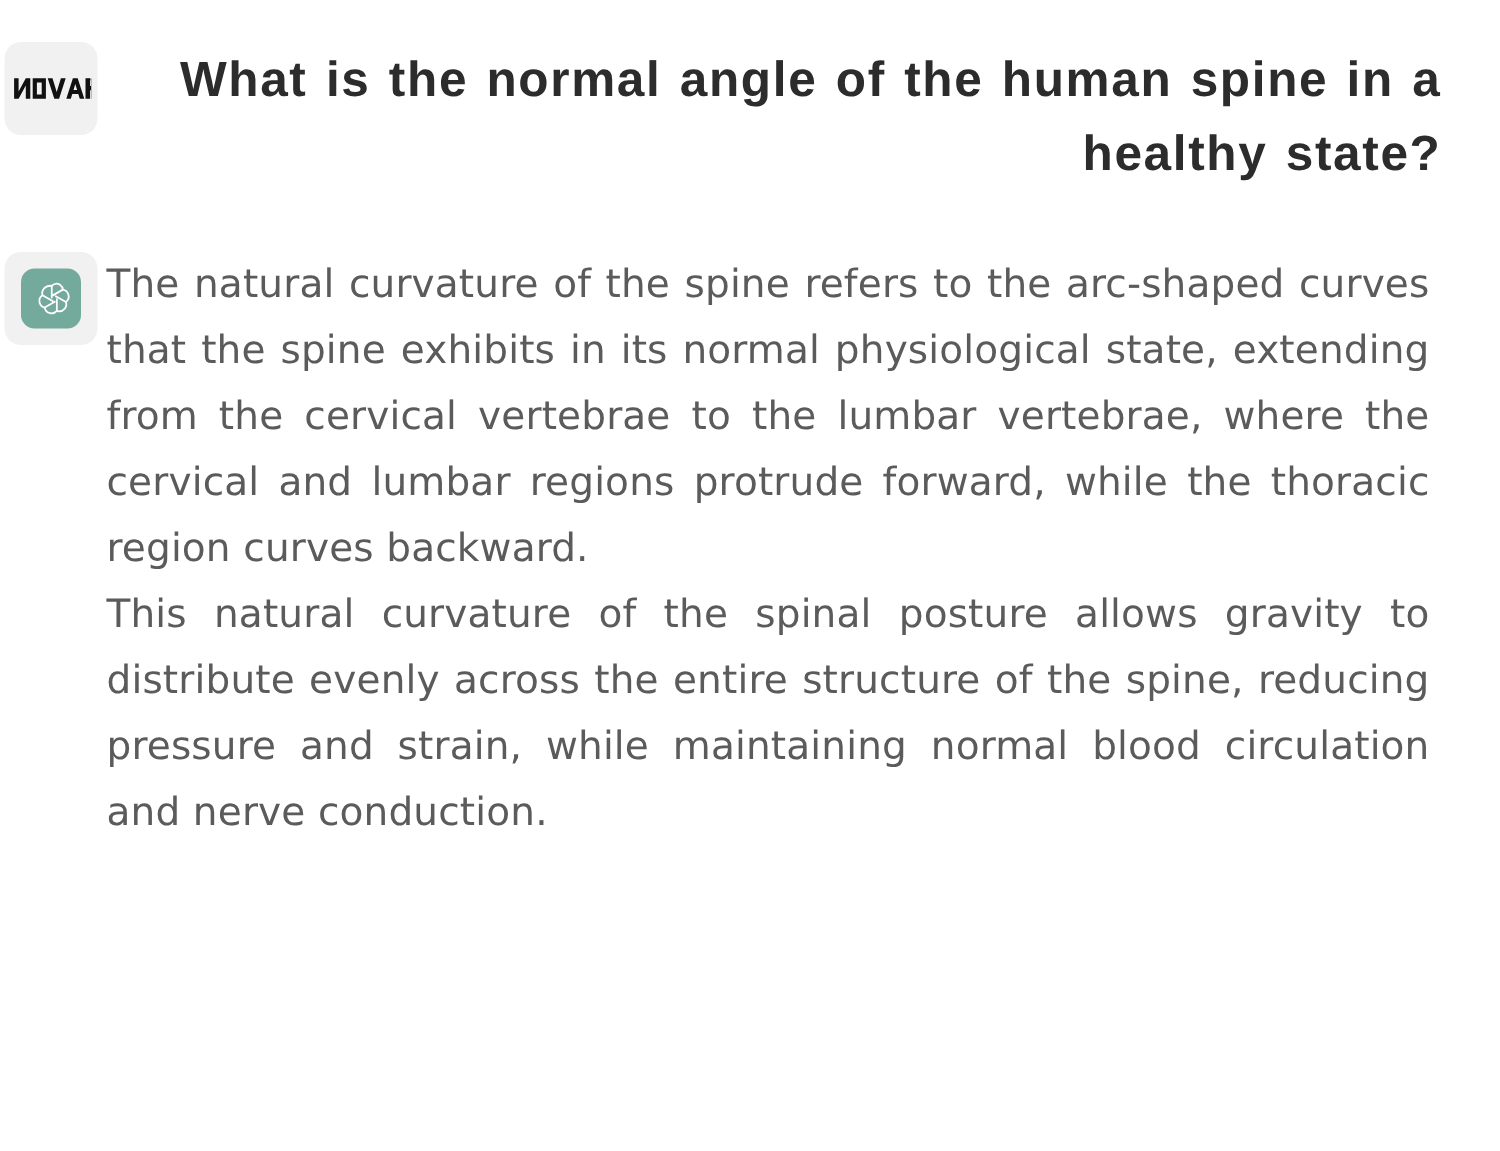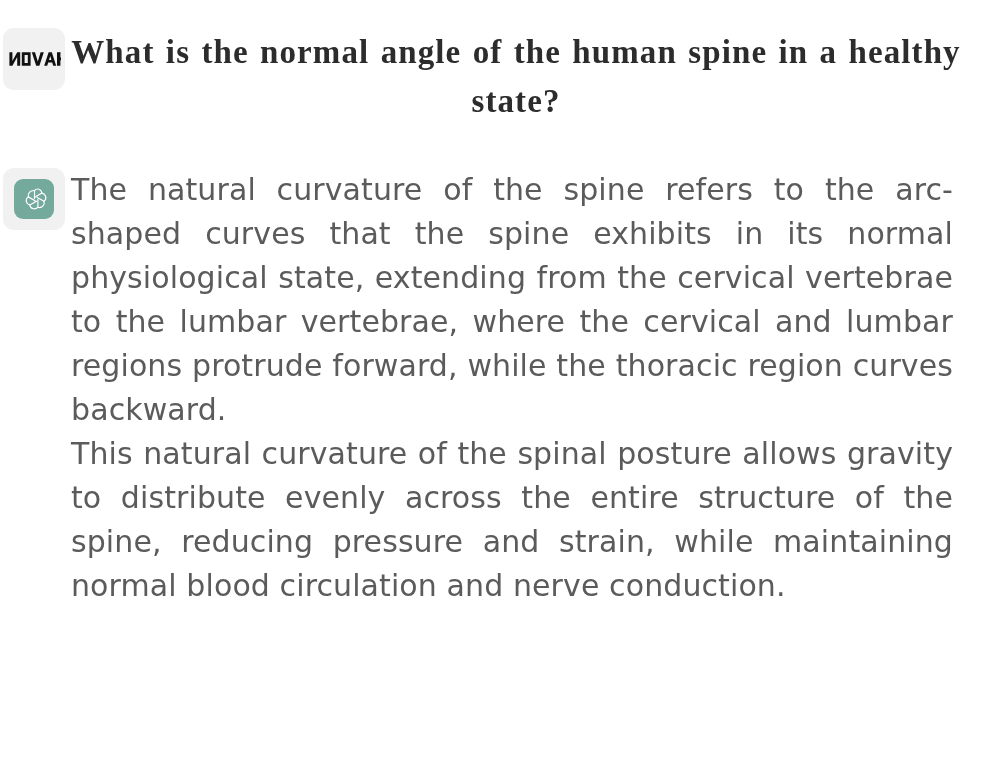--- a/index.html
+++ b/index.html
@@ -70,45 +70,45 @@
 
   
   .question-row {
     left: 3px;
     top: 28px;
     width: 985px;
   }
   .question-text {
     margin-left: 6px;
     width: 890px;
-    font-family: Liberation Serif, serif;
+    font-family: Liberation Sans, sans-serif;
     font-weight: 700;
     font-size: 33px;
     line-height: 49px;
     letter-spacing: 1.1px;
     color: #2c2c2c;
-    text-align: center;
+    text-align: right;
     word-spacing: 2px;
   }
 
   
   .answer-row {
     left: 3px;
     top: 168px;
     width: 985px;
   }
   .answer-body {
     margin-left: 6px;
     width: 882px;
   }
   .answer-body p {
     margin: 0;
     font-family: "DejaVu Sans", sans-serif;
     font-weight: 400;
-    font-size: 30px;
+    font-size: 26px;
     line-height: 44px;
     color: #5b5b5b;
     text-align: justify;
     text-justify: inter-word;
     letter-spacing: 0.1px;
   }
   .answer-body p.para-gap {
   }
 </style>
 </head>

